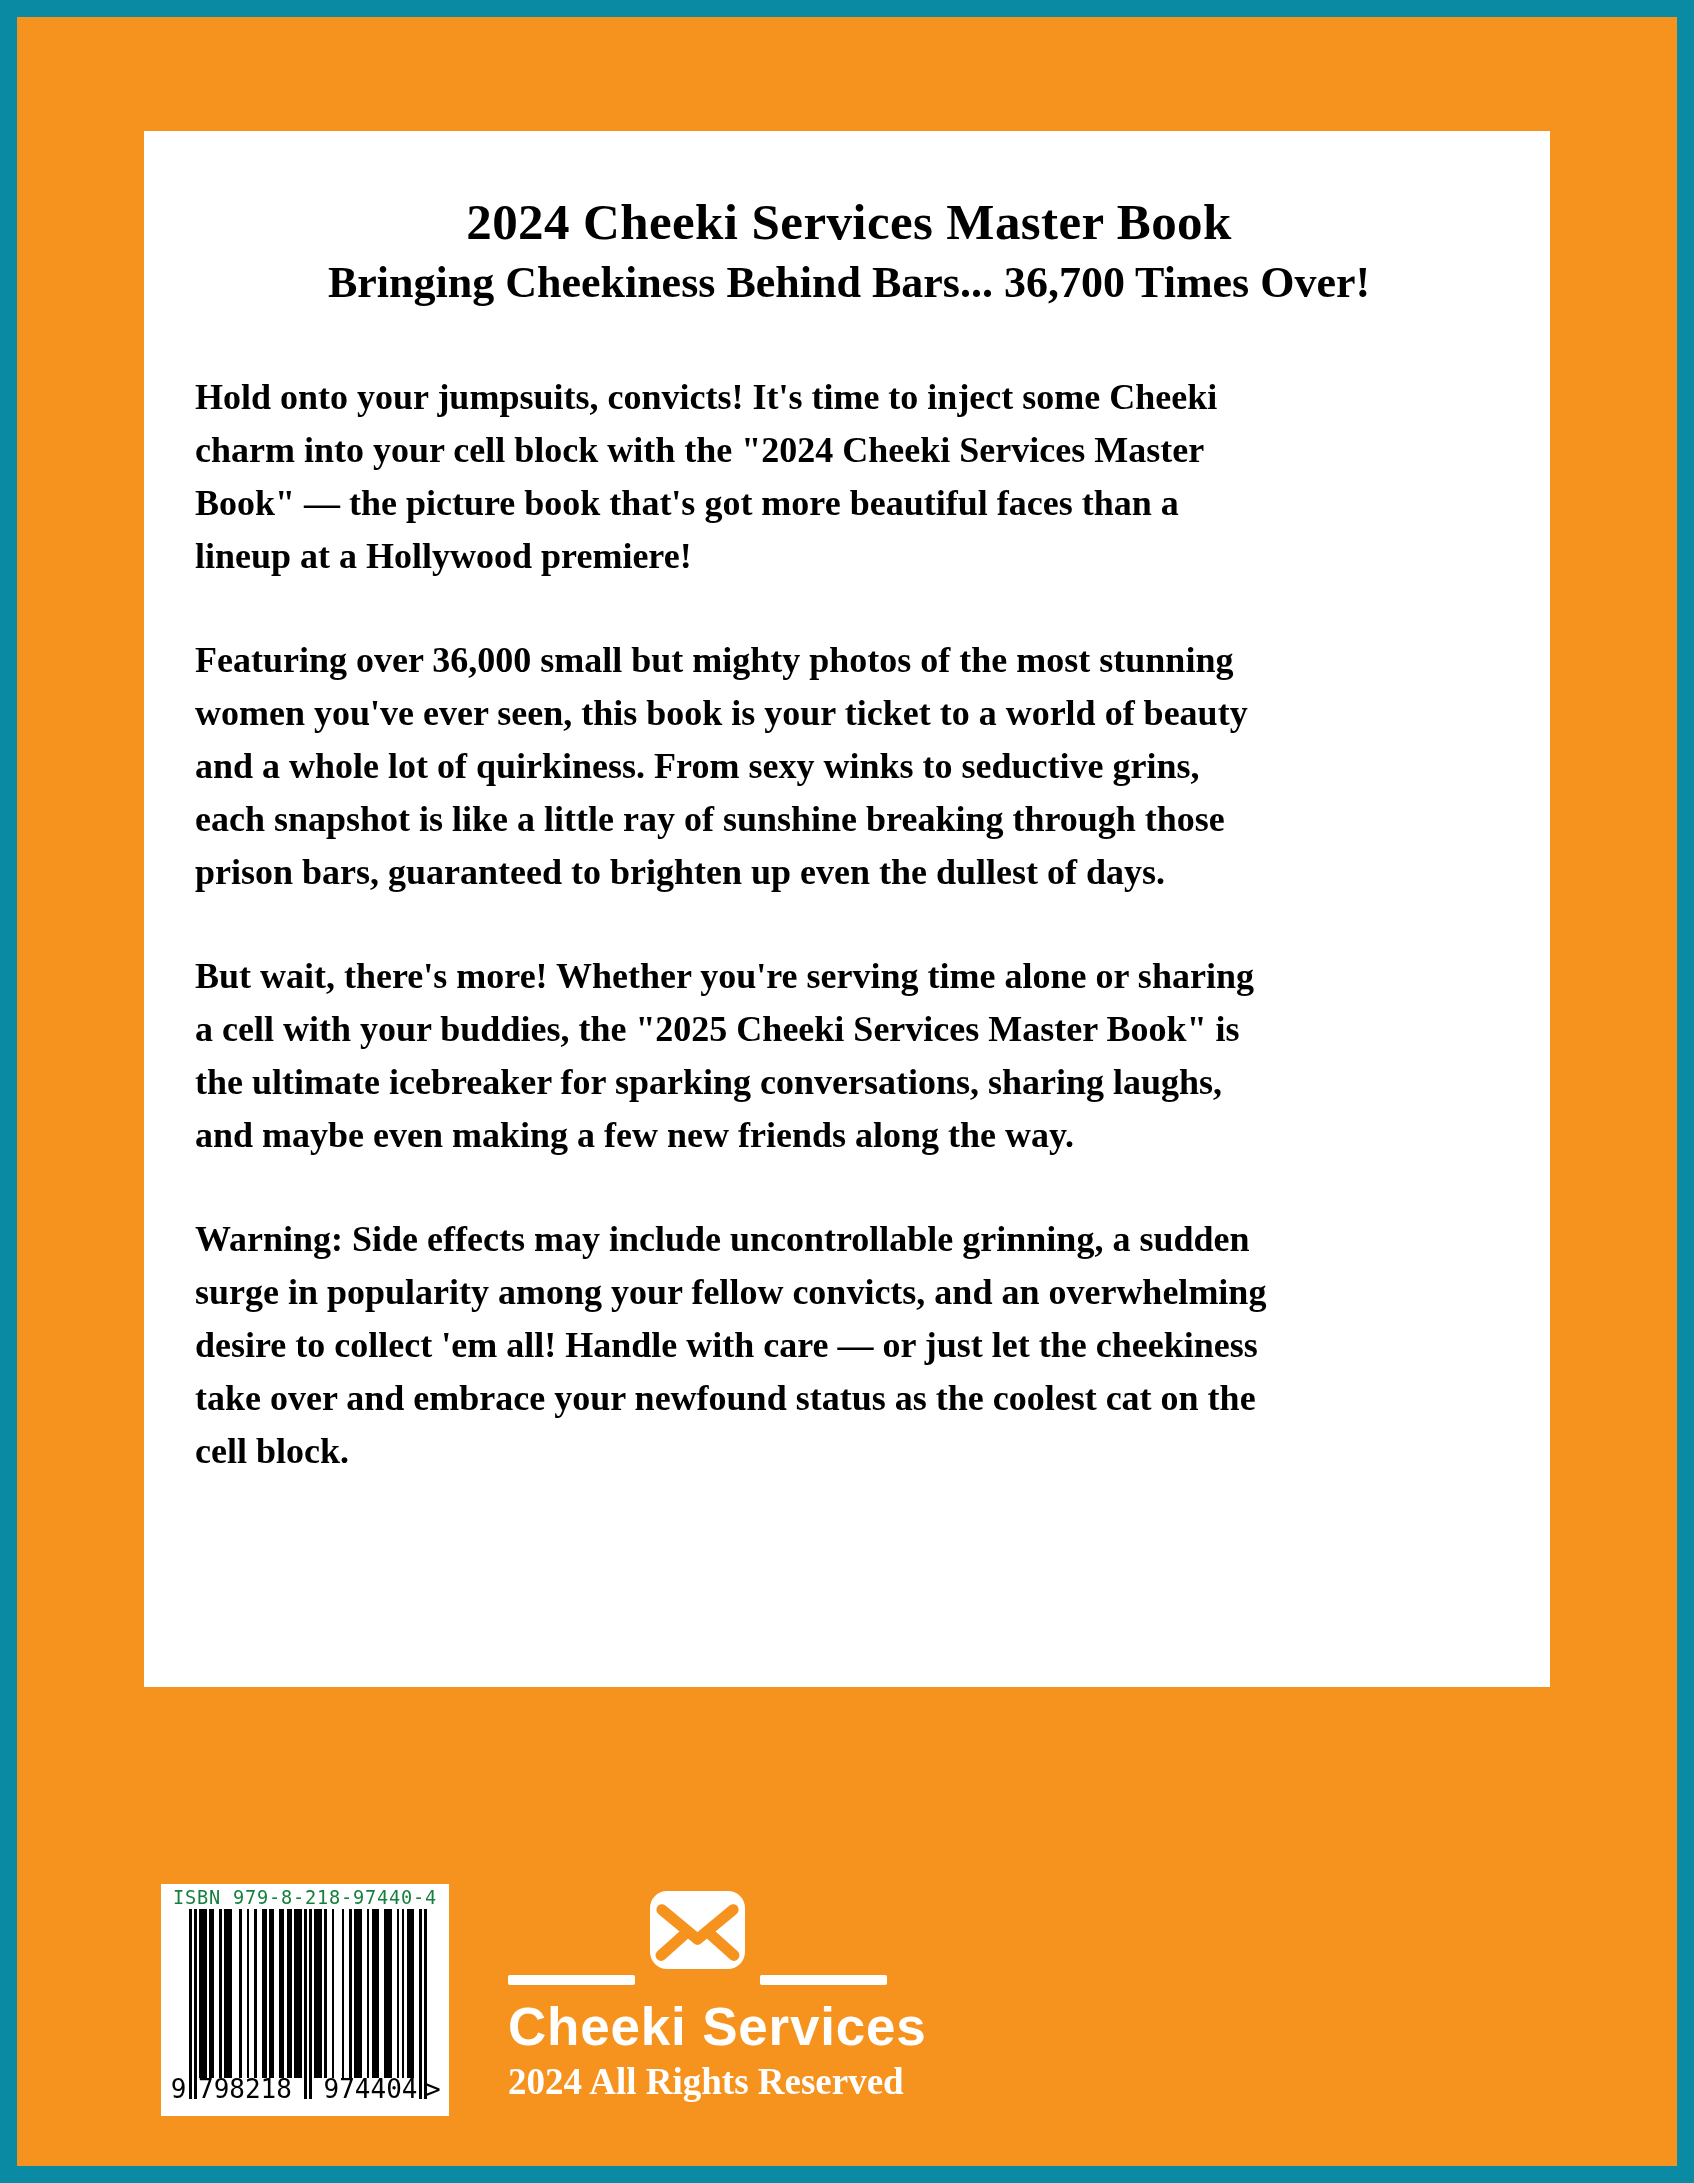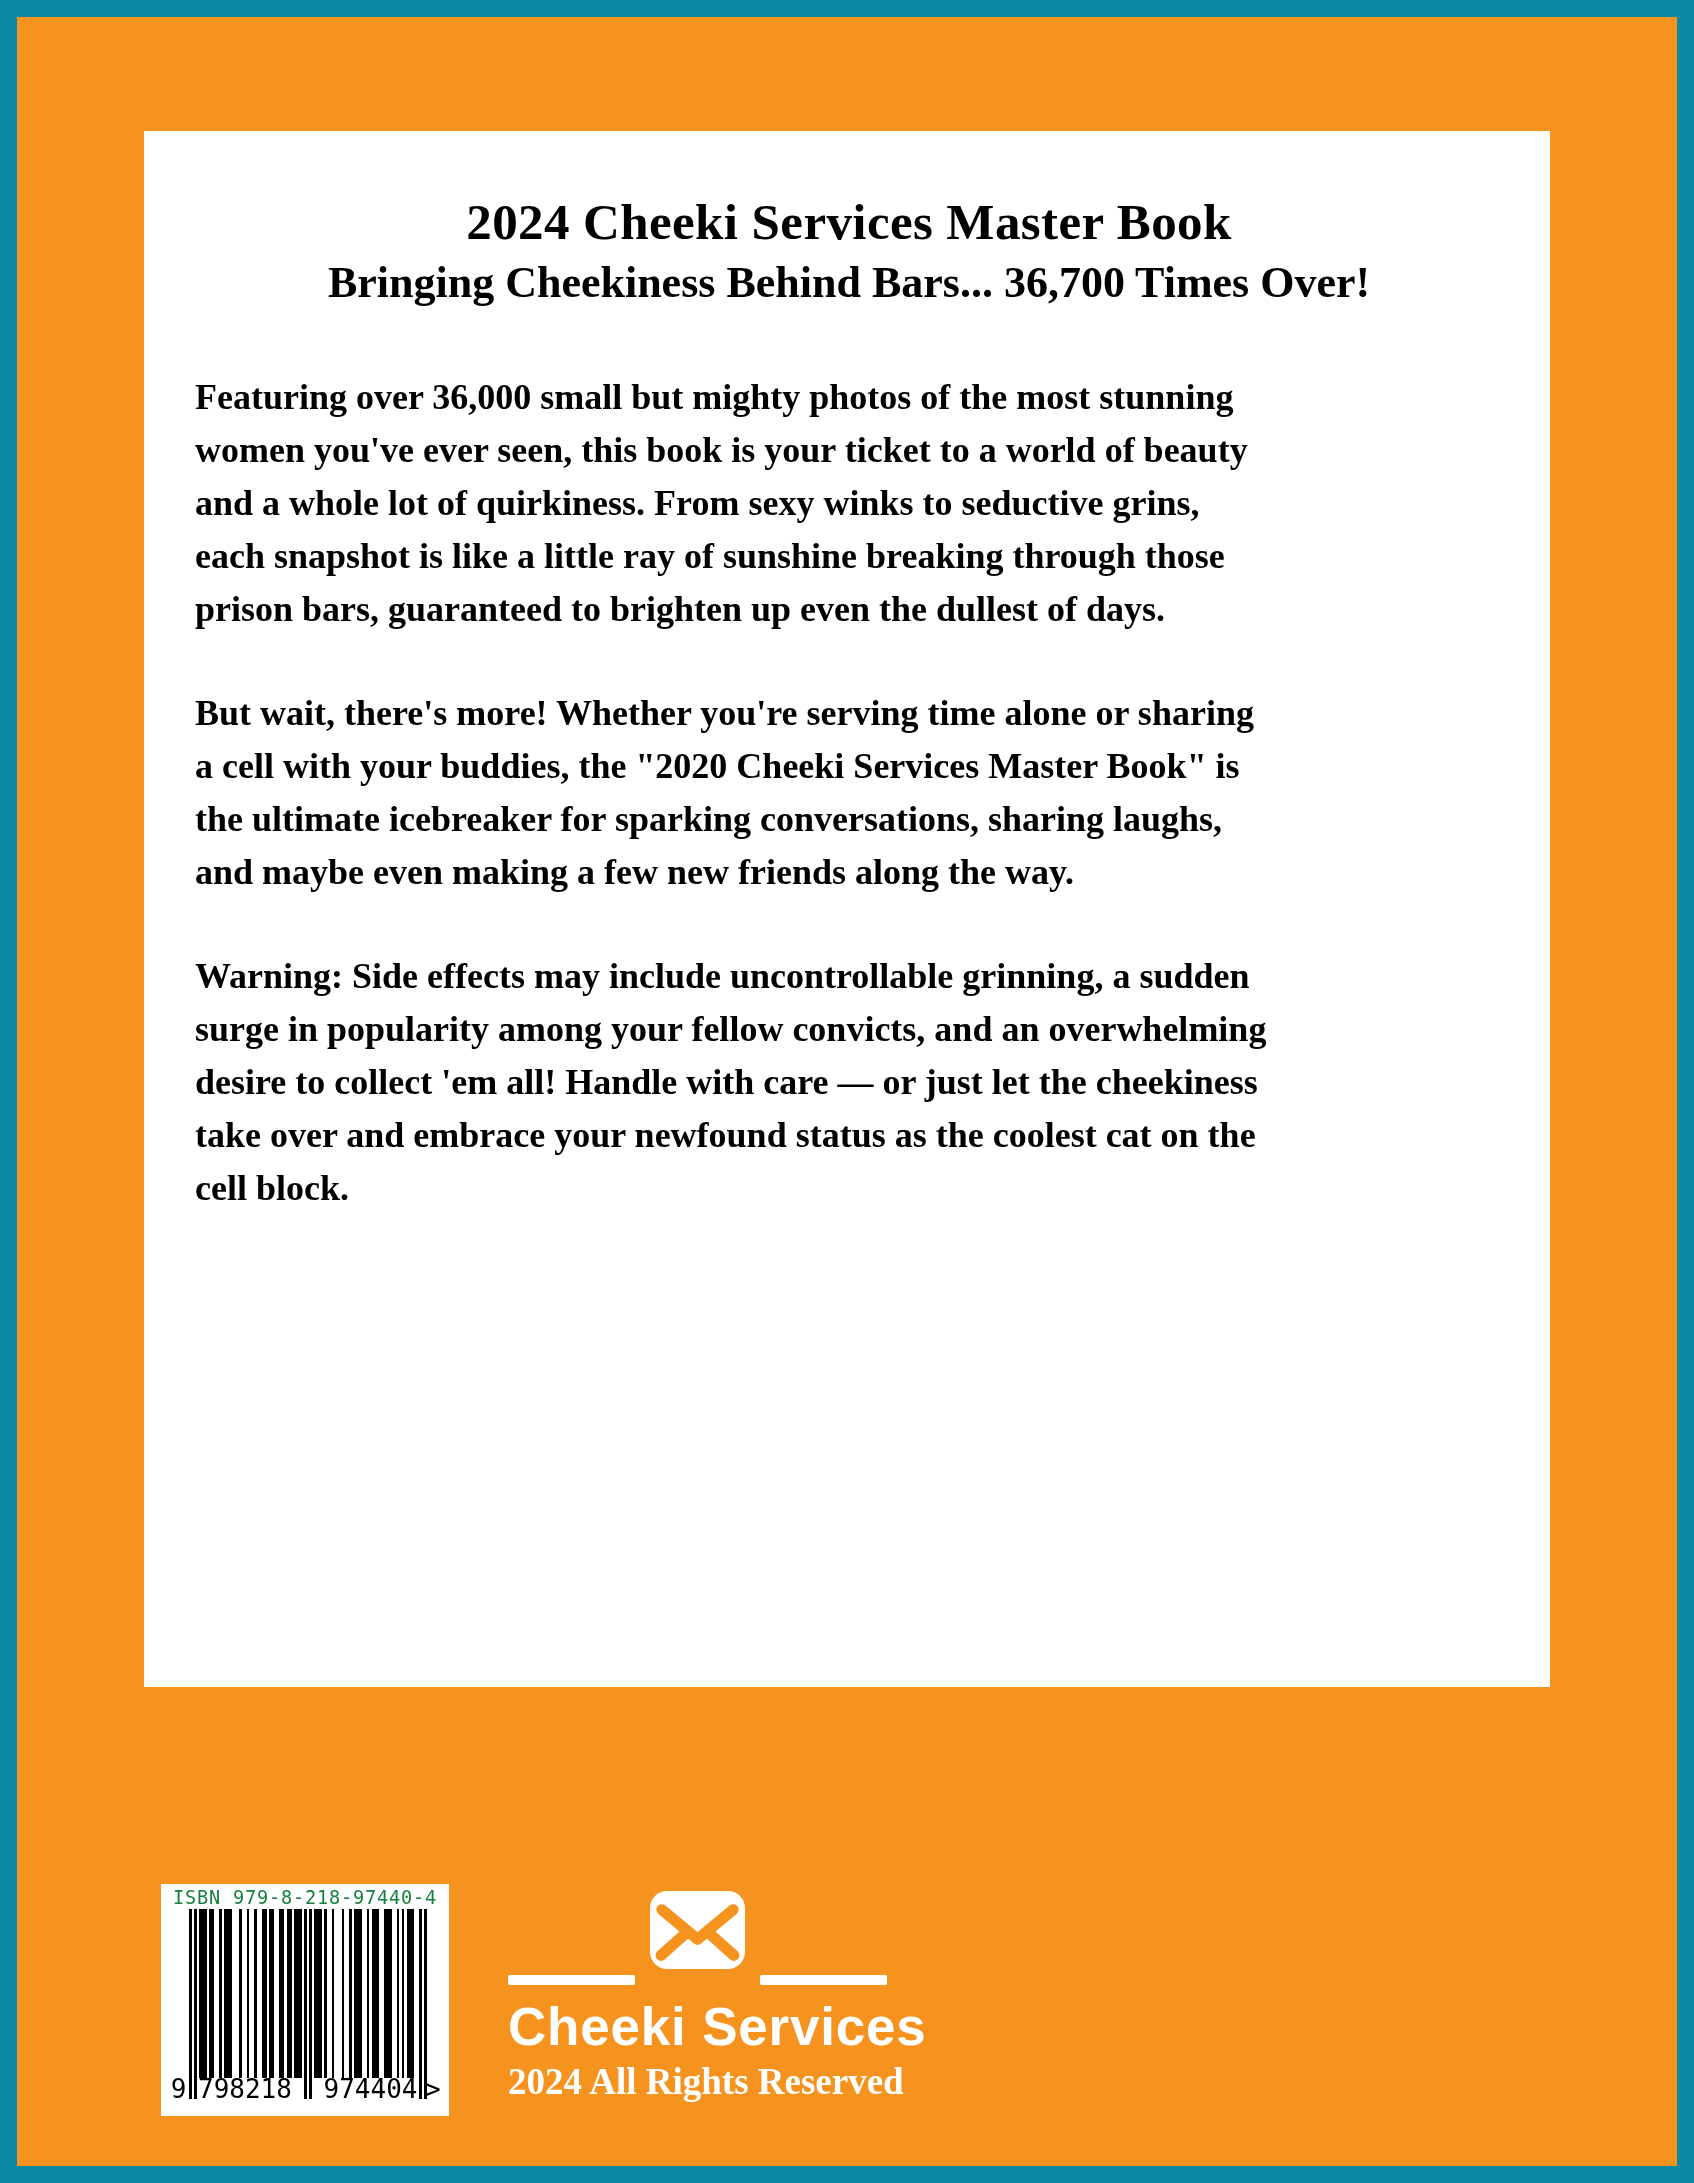--- a/index.html
+++ b/index.html
@@ -118,27 +118,31 @@
 </head>
 <body>
 
 <div class="cover">
   <div class="orange-area"></div>
 
   <div class="panel">
     <h1 class="book-title">2024 Cheeki Services Master Book</h1>
     <h2 class="book-subtitle">Bringing Cheekiness Behind Bars... 36,700 Times Over!</h2>
     <div class="body-copy">
+      <p>Hold onto your jumpsuits, convicts! It's time to inject some Cheeki
+charm into your cell block with the "2024 Cheeki Services Master
+Book" — the picture book that's got more beautiful faces than a
+lineup at a Hollywood premiere!</p>
       <p>Featuring over 36,000 small but mighty photos of the most stunning
 women you've ever seen, this book is your ticket to a world of beauty
 and a whole lot of quirkiness. From sexy winks to seductive grins,
 each snapshot is like a little ray of sunshine breaking through those
 prison bars, guaranteed to brighten up even the dullest of days.</p>
       <p>But wait, there's more! Whether you're serving time alone or sharing
-a cell with your buddies, the "2020 Cheeki Services Master Book" is
+a cell with your buddies, the "2025 Cheeki Services Master Book" is
 the ultimate icebreaker for sparking conversations, sharing laughs,
 and maybe even making a few new friends along the way.</p>
       <p>Warning: Side effects may include uncontrollable grinning, a sudden
 surge in popularity among your fellow convicts, and an overwhelming
 desire to collect 'em all! Handle with care — or just let the cheekiness
 take over and embrace your newfound status as the coolest cat on the
 cell block.</p>
     </div>
   </div>
 

